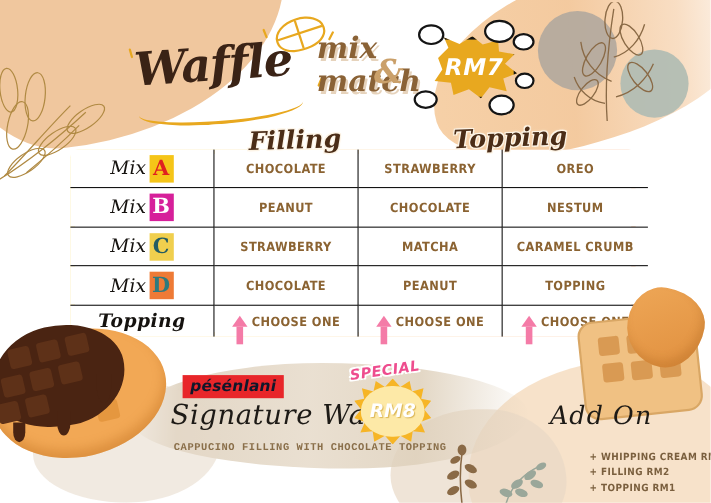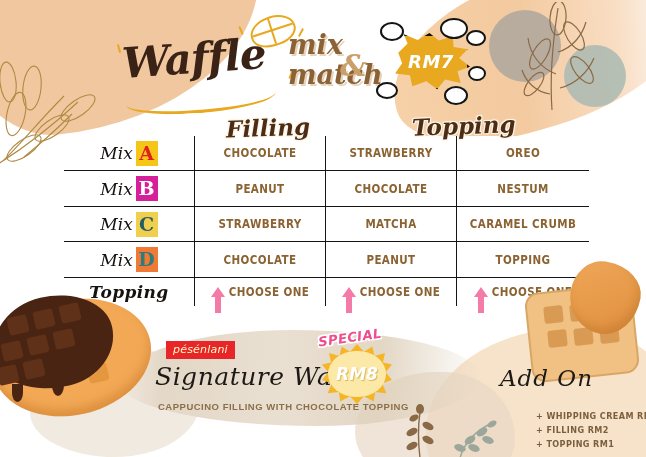--- a/index.html
+++ b/index.html
@@ -93,21 +93,21 @@
   
   .burst7{position:absolute;left:392px;top:33px;width:78px;height:58px;}
   .burst7 .star{
     position:absolute;inset:0;background:#E8A81F;
     border:3px solid #141414;
     clip-path:polygon(8% 34%,20% 18%,15% 2%,33% 12%,48% 0%,60% 13%,78% 6%,79% 24%,97% 28%,86% 43%,100% 58%,84% 66%,88% 86%,68% 80%,58% 97%,44% 83%,26% 92%,23% 73%,4% 70%,13% 52%);
   }
   .burst7 .lbl{
     position:absolute;inset:0;display:flex;align-items:center;justify-content:center;
     font-family:"DejaVu Sans",sans-serif;font-weight:700;font-style:italic;
-    font-size:18px;color:#fff;padding-bottom:2px;letter-spacing:.5px;
+    font-size:21px;color:#fff;padding-bottom:2px;letter-spacing:.5px;
   }
   .puff{position:absolute;background:#fff;border:2px solid #141414;border-radius:50%;}
 
   
   .tbl-wrap{position:absolute;left:64px;top:136px;width:514px;height:170px;}
   .tbl-border{
     position:absolute;inset:0;
     border:4px solid transparent;
     border-radius:7px;
     background:linear-gradient(#fff,#fff) padding-box,
@@ -168,32 +168,32 @@
     font-size:23px;color:#4B2D17;
     text-shadow:0 0 3px #fdf4e6,1px 1px 0 #fdf4e6,-1px 1px 0 #fdf4e6,1px -1px 0 #fdf4e6,-1px -1px 0 #fdf4e6;
     transform:rotate(-2deg);
   }
   .lbl-fill{left:226px;top:114px;}
   .lbl-top{left:412px;top:112px;}
 
   
   .pesen{
     position:absolute;left:166px;top:341px;
-    background:#E8262A;color:#fef9c3;
-    font-family:"DejaVu Sans",sans-serif;font-weight:400;font-style:italic;
-    font-size:11px;padding:2px 7px 3px;letter-spacing:.2px;
+    background:#E8262A;color:#0f172a;
+    font-family:"DejaVu Sans",sans-serif;font-weight:700;font-style:italic;
+    font-size:14px;padding:2px 7px 3px;letter-spacing:.2px;
   }
   .signame{
     position:absolute;left:155px;top:362px;
     font-family:"DejaVu Serif",serif;font-style:italic;font-weight:400;
     font-size:25px;color:#1d1a16;letter-spacing:.5px;
   }
   .sigsub{
     position:absolute;left:158px;top:401px;
-    font-family:Liberation Sans, sans-serif;
+    font-family:Liberation Mono, monospace;
     font-weight:700;font-size:9.5px;letter-spacing:.5px;color:#8a6f4a;text-align:center;
   }
   
   .sun8{position:absolute;left:322px;top:344px;width:70px;height:60px;}
   .sun8 .ray{
     position:absolute;inset:0;background:#F6B526;
     clip-path:polygon(50% 0%,60% 13%,72% 4%,75% 20%,90% 15%,87% 31%,100% 34%,91% 47%,100% 60%,86% 66%,92% 82%,76% 80%,74% 96%,60% 87%,50% 100%,40% 87%,26% 96%,24% 80%,8% 82%,14% 66%,0% 60%,9% 47%,0% 34%,13% 31%,10% 15%,25% 20%,28% 4%,40% 13%);
   }
   .sun8 .core{
     position:absolute;left:9%;top:11%;width:82%;height:78%;

